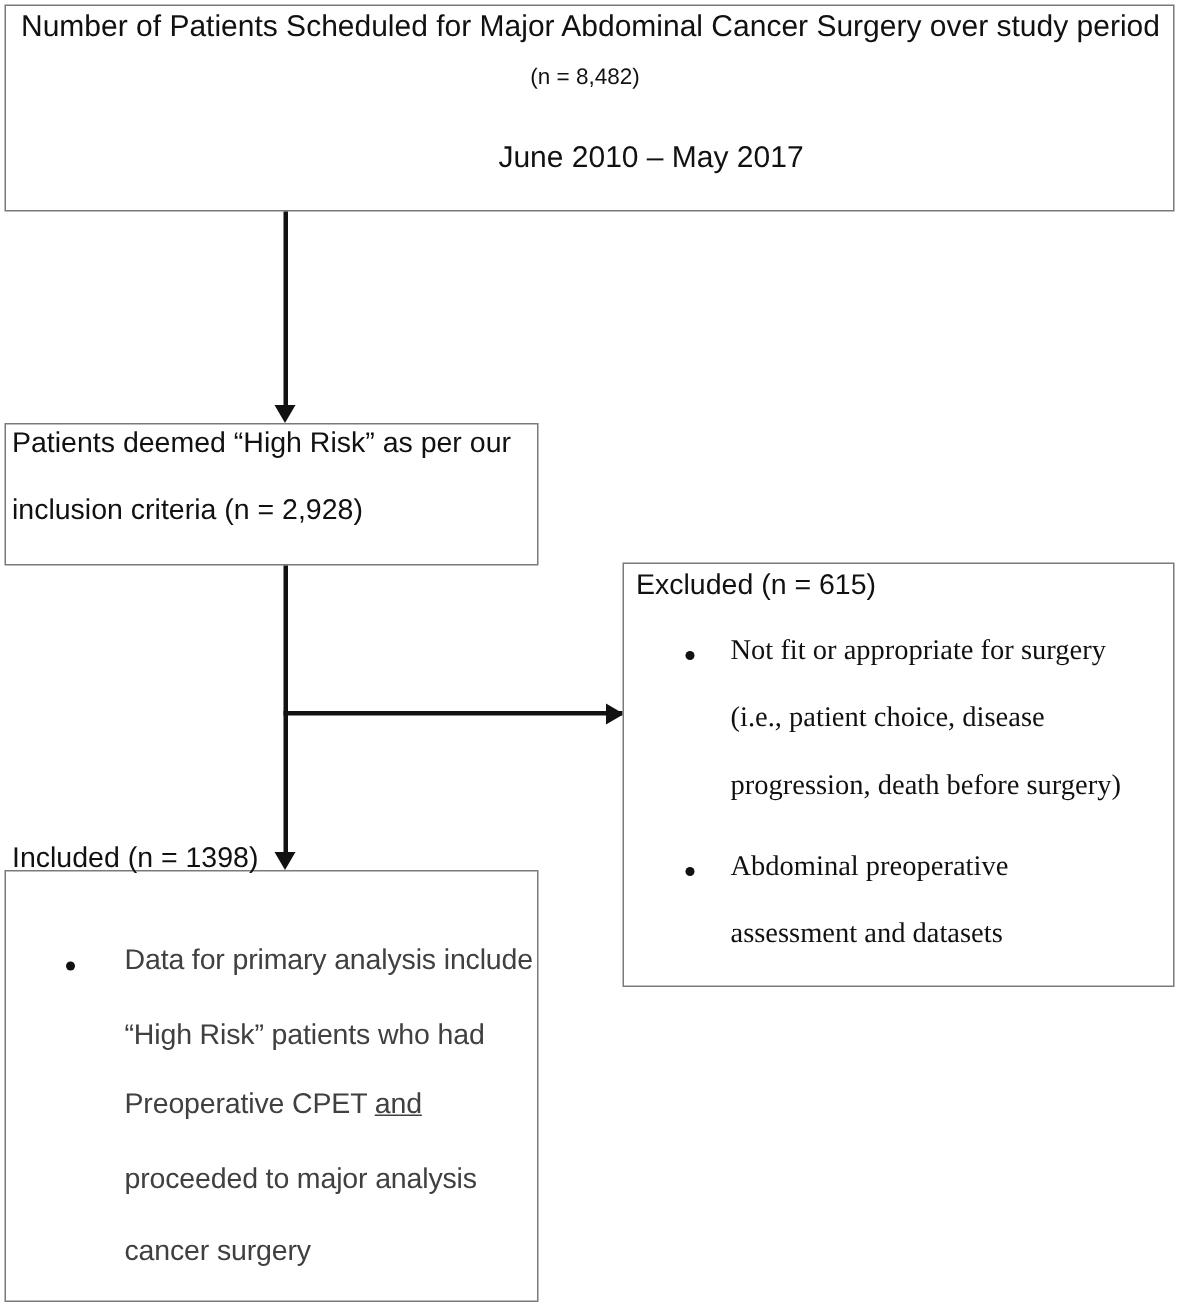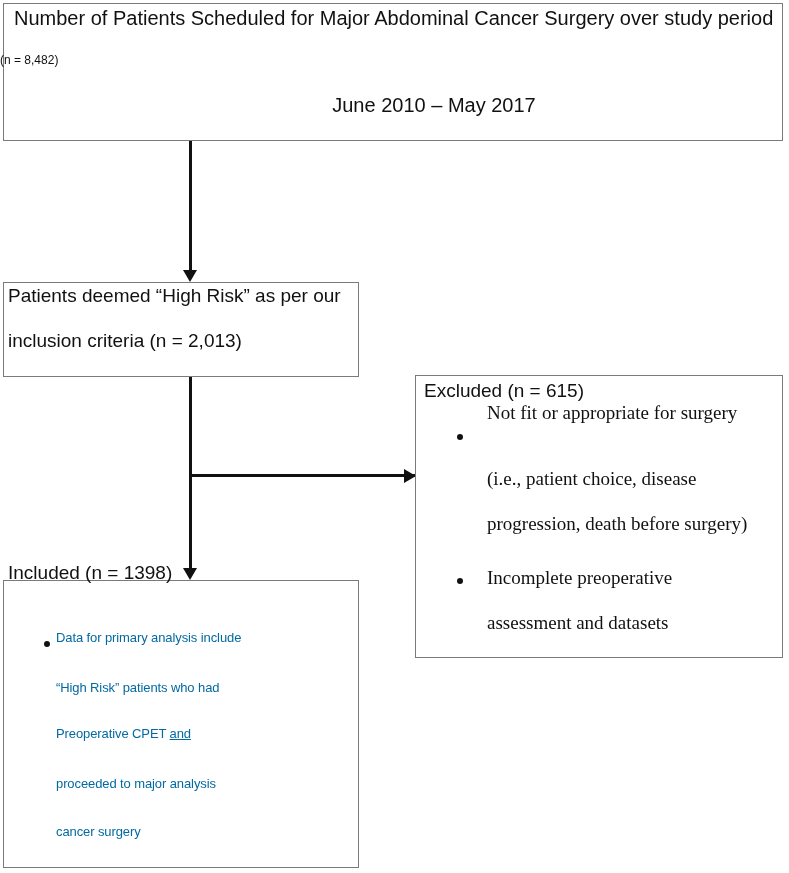--- a/index.html
+++ b/index.html
@@ -32,23 +32,23 @@
     line-height: 1;
   }
 
   
   #box-top { left: 3px; top: 3px; width: 780px; height: 138px; }
   #box-top-line1 {
     left: 14px; top: 8px;
     font-size: 20px;
   }
   #box-top-line2 {
-    left: 0; top: 54px; width: 780px;
-    text-align: left;
-    font-size: 12px;
+    left: 0; top: 44px; width: 780px;
+    text-align: center;
+    font-size: 15px;
   }
   #box-top-line3 {
     left: 0; top: 95px; width: 780px;
     text-align: center;
     font-size: 20px;
     padding-left: 44px;
   }
 
   
   #box-highrisk { left: 3px; top: 282px; width: 356px; height: 95px; }
@@ -72,24 +72,24 @@
     font-size: 19px;
     color: #111111;
   }
 
   
   #box-included { left: 3px; top: 580px; width: 356px; height: 288px; }
   #included-title { left: 8px; top: 563px; font-size: 19px; }
 
   .inc-dot { left: 44px; }
   .inc-line {
-    left: 56px;
+    left: 83px;
     font-family: "Liberation Sans", "DejaVu Sans", sans-serif;
-    font-size: 13px;
-    color: #0369a1;
+    font-size: 19px;
+    color: #404040;
     letter-spacing: -0.1px;
   }
   .inc-line u { text-decoration: underline; }
 
   
   .vline, .hline {
     position: absolute;
     background: #111111;
   }
   .vline { width: 2.5px; }
@@ -125,38 +125,38 @@
   <div class="box" id="box-top"></div>
   <div class="txt" id="box-top-line1">Number of Patients Scheduled for Major Abdominal Cancer Surgery over study period</div>
   <div class="txt" id="box-top-line2">(n = 8,482)</div>
   <div class="txt" id="box-top-line3">June 2010 – May 2017</div>
 
   <div class="vline" id="conn1-line"></div>
   <div class="arrowhead-down" id="conn1-arrow"></div>
 
   <div class="box" id="box-highrisk"></div>
   <div class="txt" id="box-highrisk-line1">Patients deemed “High Risk” as per our</div>
-  <div class="txt" id="box-highrisk-line2">inclusion criteria (n = 2,013)</div>
+  <div class="txt" id="box-highrisk-line2">inclusion criteria (n = 2,928)</div>
 
   <div class="hline" id="conn3-line"></div>
   <div class="arrowhead-right" id="conn3-arrow"></div>
 
   <div class="vline" id="conn2-line"></div>
   <div class="arrowhead-down" id="conn2-arrow"></div>
 
   <div class="box" id="box-excluded"></div>
   <div class="txt" id="excluded-title">Excluded (n = 615)</div>
 
   <div class="bullet-dot exc-dot" style="top:434px"></div>
-  <div class="txt exc-line" style="top:403px">Not fit or appropriate for surgery</div>
+  <div class="txt exc-line" style="top:424px">Not fit or appropriate for surgery</div>
   <div class="txt exc-line" style="top:469px">(i.e., patient choice, disease</div>
   <div class="txt exc-line" style="top:514px">progression, death before surgery)</div>
 
   <div class="bullet-dot exc-dot" style="top:578px"></div>
-  <div class="txt exc-line" style="top:568px">Incomplete preoperative</div>
+  <div class="txt exc-line" style="top:568px">Abdominal preoperative</div>
   <div class="txt exc-line" style="top:613px">assessment and datasets</div>
 
   <div class="box" id="box-included"></div>
   <div class="txt" id="included-title">Included (n = 1398)</div>
 
   <div class="bullet-dot inc-dot" style="top:641px"></div>
   <div class="txt inc-line" style="top:631px">Data for primary analysis include</div>
   <div class="txt inc-line" style="top:681px">“High Risk” patients who had</div>
 
   <div class="txt inc-line" style="top:727px">

